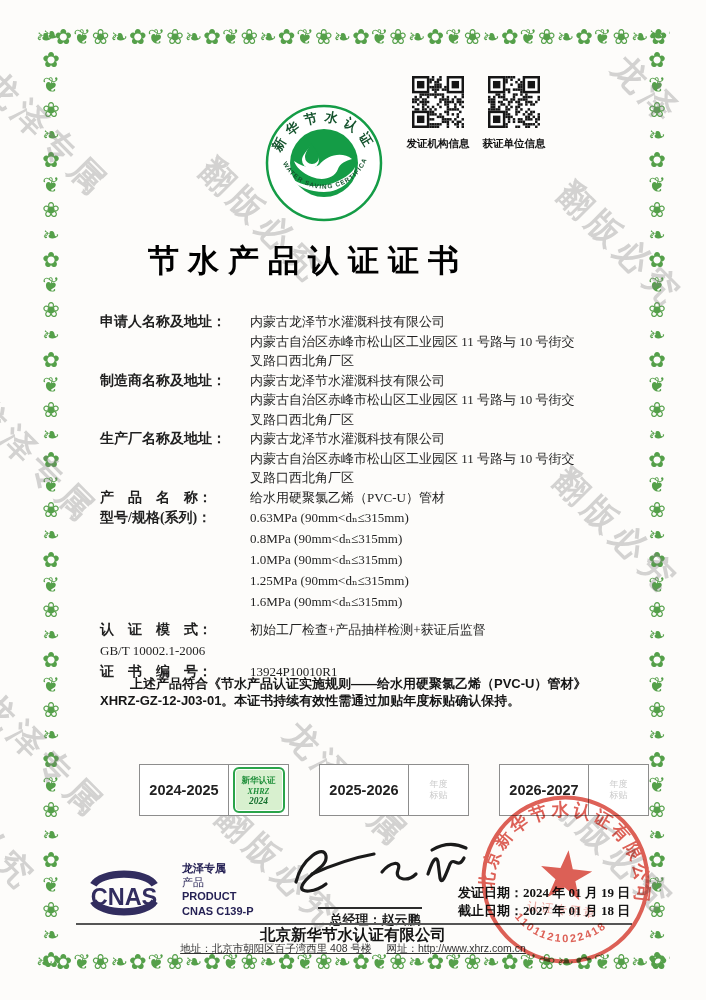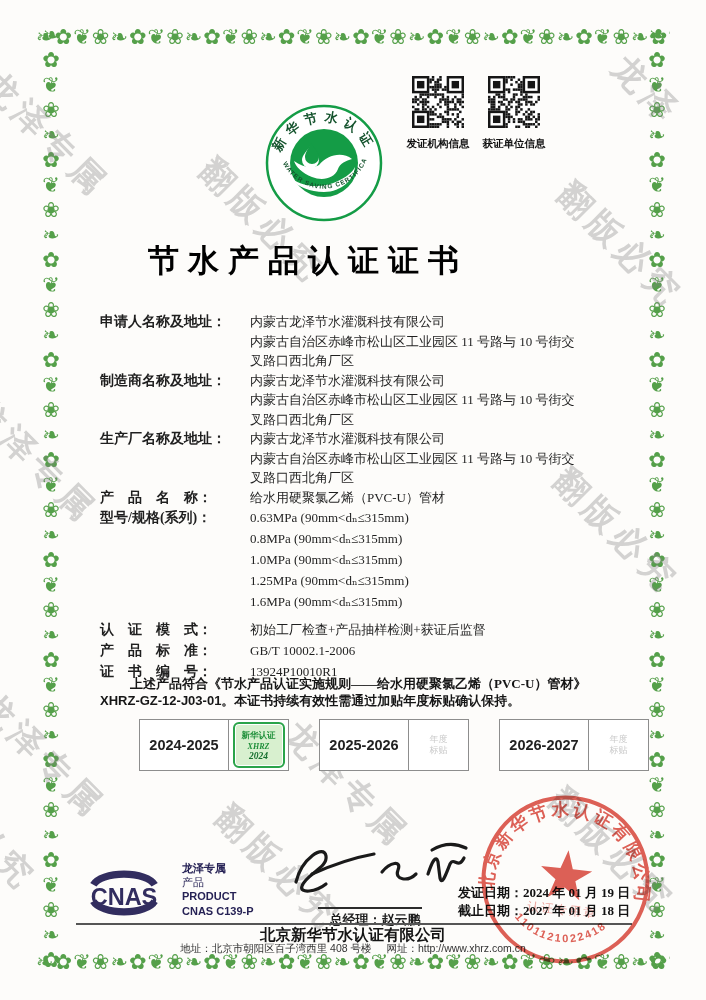--- a/index.html
+++ b/index.html
@@ -28,23 +28,23 @@
   .fields{position:absolute;z-index:3;left:100px;top:312px;width:524px;}
   .frow{display:flex;align-items:flex-start;}
   .flabel{flex:none;width:150px;font-weight:700;font-size:14px;line-height:19.5px;white-space:nowrap;}
   .fval{flex:1;font-size:13px;}
   .fval div{white-space:nowrap;line-height:19.5px;}
   .models .fval div{line-height:21px;}
   .models .flabel{line-height:21px;}
   .gap-top7{margin-top:7px;}
   .cert-row .flabel,.cert-row .fval div{line-height:21px;}
   .statement{margin-top:-6px;font:700 13px "Liberation Sans","DejaVu Sans",sans-serif;line-height:16.5px;color:#161616;}
-  .statement .st1{text-indent:30px;font-family:Liberation Serif, serif;}
-  
-  .year-row{position:absolute;z-index:3;left:107px;top:719px;display:flex;padding-left:32px;}
+  .statement .st1{text-indent:30px;}
+  
+  .year-row{position:absolute;z-index:3;left:107px;top:764px;display:flex;padding-left:32px;}
   .ybox{width:148px;height:50px;border:1px solid #8d8d8d;background:#fff;display:flex;}
   .ybox+ .ybox{margin-left:30px;}
   .yperiod{width:88px;border-right:1px solid #8d8d8d;display:flex;align-items:center;justify-content:center;
            font:700 14.5px "Liberation Sans",sans-serif;color:#222;}
   .yslot{flex:1;display:flex;align-items:center;justify-content:center;flex-direction:column;}
   .yph{font:400 9px "Liberation Sans",sans-serif;color:#c9c9c9;line-height:11px;}
   .sticker{width:48px;height:42px;border:2px solid var(--sticker,#2aa44a);border-radius:6px;background:#d8f0cf;
            display:flex;flex-direction:column;align-items:center;justify-content:center;box-shadow:inset 0 0 0 1px #fff;}
   .sticker .s1{font:700 8.5px "Liberation Sans",sans-serif;color:#1f8f3a;}
   .sticker .s2{font:italic 700 8px "Liberation Serif",serif;color:#1f8f3a;}
@@ -55,21 +55,21 @@
   .cnas-text div{line-height:14.2px;font-size:11px;}
   .ct-b{font-weight:700;}
   .signature{position:absolute;z-index:3;left:282px;top:830px;width:195px;height:78px;}
   .sig-rule{position:absolute;z-index:3;left:318px;top:907px;width:104px;height:2px;background:#2c2c2c;}
   .signer{position:absolute;z-index:3;left:320px;top:911px;width:110px;text-align:center;font:700 13px "Liberation Serif",serif;}
   .long-rule{position:absolute;z-index:3;left:76px;top:923px;width:556px;height:1.5px;background:#555;}
   .company{position:absolute;z-index:3;left:0;top:925px;width:706px;text-align:center;
            font:700 15.5px "Liberation Sans",sans-serif;color:#141414;}
   .addr{position:absolute;z-index:3;left:0;top:942px;width:706px;text-align:center;
         font:400 10.5px "Liberation Sans",sans-serif;color:#333;}
-  .addr span{margin:12px 6px;}
+  .addr span{margin:12px 6px;text-decoration:underline;}
   .dates{position:absolute;z-index:3;left:458px;top:884px;font:700 13px "Liberation Serif",serif;line-height:18px;
          color:#111;white-space:nowrap;}
   
   .stamp{position:absolute;z-index:6;left:478px;top:792px;width:175px;height:175px;transform:rotate(6deg);
          opacity:.85;mix-blend-mode:multiply;pointer-events:none;}
 </style>
 </head>
 <body>
 
 <div class="page" style="--green: #55a04a; --logo: #149c46; --logotext: #14532d; --red: #d9453a; --navy: #322d5f; --sticker: #2aa44a;">
@@ -465,21 +465,20 @@
           <div>1.6MPa (90mm&lt;dₙ≤315mm)</div>
       </div>
     </div>
     <div class="frow cert-row gap-top7">
       <div class="flabel">认　证　模　式：</div>
       <div class="fval">
           <div>初始工厂检查+产品抽样检测+获证后监督</div>
         </div>
     </div>
     <div class="frow cert-row">
-      <div class="flabel">产　品　标　准：</div>
       <div class="fval">
           <div>GB/T 10002.1-2006</div>
         </div>
     </div>
     <div class="frow cert-row">
       <div class="flabel">证　书　编　号：</div>
       <div class="fval">
           <div>13924P10010R1</div>
         </div>
     </div>

